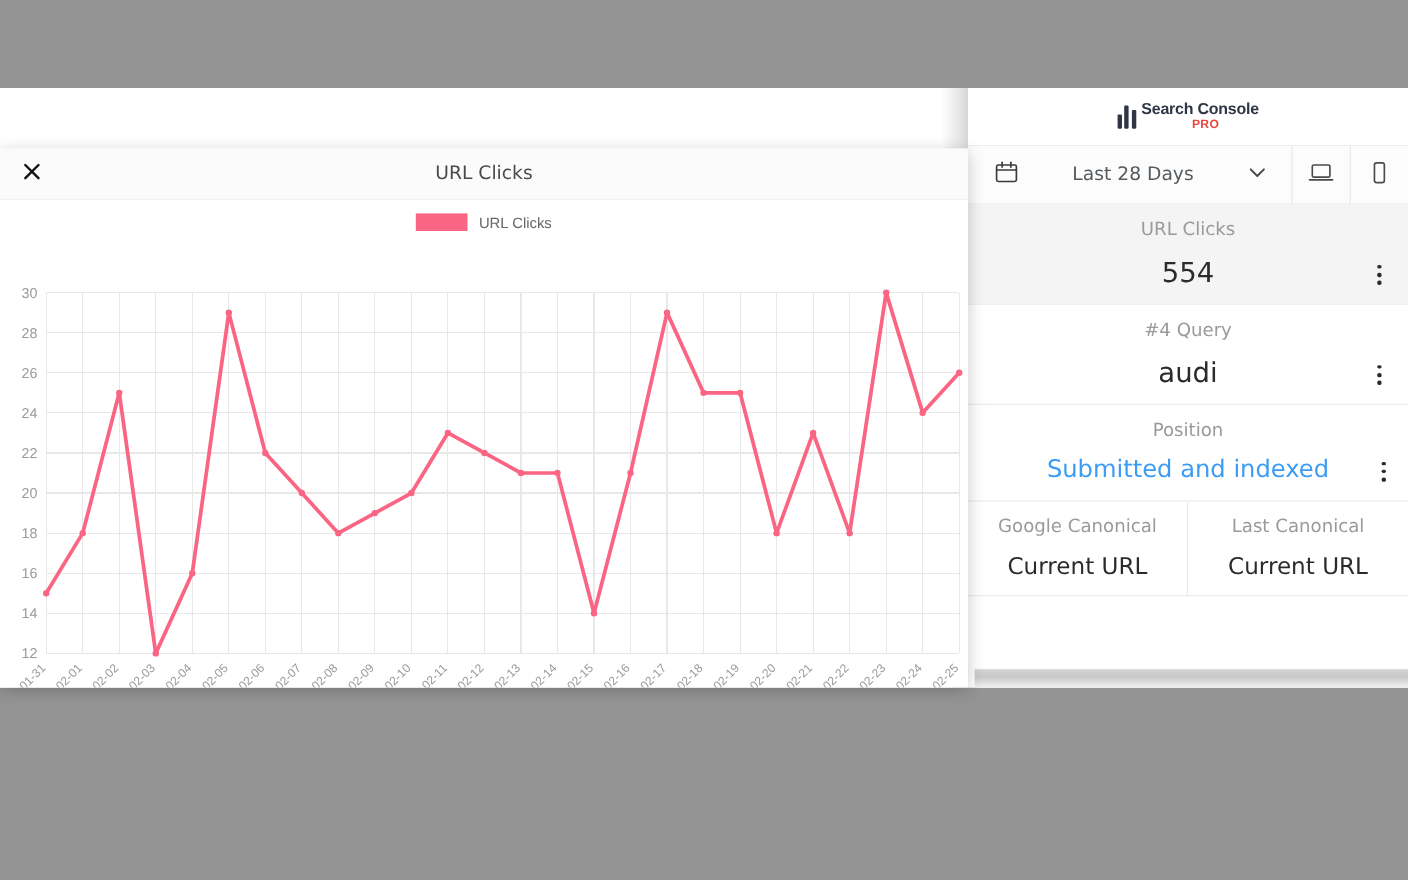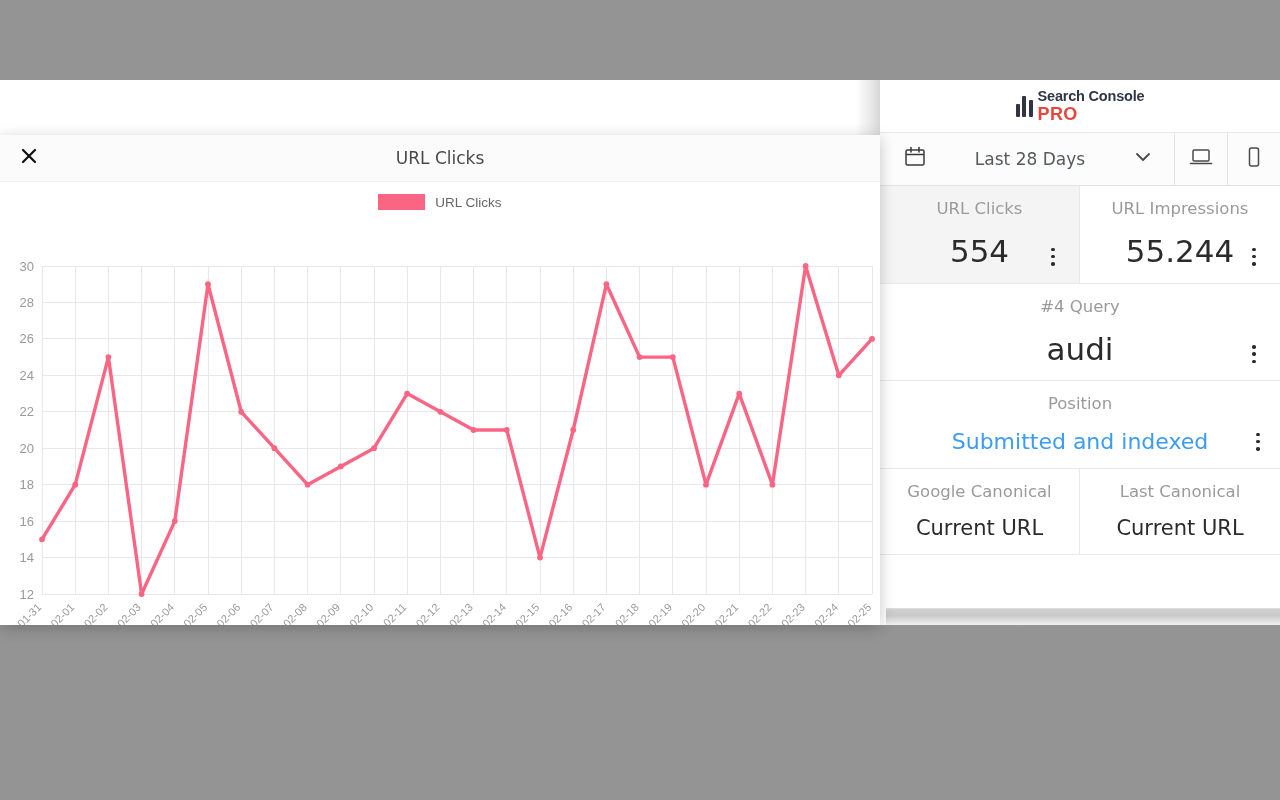--- a/index.html
+++ b/index.html
@@ -36,21 +36,21 @@
     background:#fff;border-bottom:1px solid #e9e9e9;
   }
   .logo{display:flex;align-items:center;gap:5px;}
   .logo-bars{display:flex;align-items:flex-end;gap:2.5px;height:21px;}
   .logo-bars i{display:block;width:4px;background:#2f3545;border-radius:1px;}
   .logo-bars i:nth-child(1){height:13px;}
   .logo-bars i:nth-child(2){height:21px;}
   .logo-bars i:nth-child(3){height:17px;}
   .logo-text{display:flex;flex-direction:column;line-height:1;}
   .logo-top{font-size:14.5px;font-weight:bold;color:#2f3545;letter-spacing:-0.2px;}
-  .logo-bottom{font-size:18px;font-weight:bold;color:#e8453c;letter-spacing:0.3px;margin-top:1px;}
+  .logo-bottom{font-size:11px;font-weight:bold;color:#e8453c;letter-spacing:0.3px;margin-top:1px;margin-left:46px;}
 
   
   .toolbar{
     height:52px;flex:0 0 52px;display:flex;align-items:stretch;
     background:#fcfcfc;border-bottom:1px solid #e4e4e4;
   }
   .tb-date{
     flex:1 1 auto;display:flex;align-items:center;gap:0;
     border-right:1px solid #e4e4e4;padding:0 6px 0 22px;justify-content:flex-end;
   }
@@ -76,21 +76,21 @@
     display:flex;flex-direction:column;align-items:center;
   }
   .mcell:last-child{border-right:none;}
   .mcell.shaded{background:#f4f4f4;}
   .mcell.full{flex:1 1 100%;border-right:none;}
   .mlabel{
     font-size:16.5px;color:#9a9a9a;font-family:"DejaVu Sans", sans-serif;
     line-height:1.3;
   }
   .mvalue{
-    margin-top:15px;font-size:31px;color:#2b2b2b;
+    margin-top:15px;font-size:25px;color:#2b2b2b;
     font-family:"DejaVu Sans", sans-serif;line-height:1.1;
   }
   .mvalue.link{color:#3b9cf5;font-size:22px;}
   .mvalue.sm{font-size:21px;}
   .kebab{
     position:absolute;right:24px;bottom:17px;
     width:4px;height:18px;display:flex;flex-direction:column;
     justify-content:space-between;align-items:center;cursor:pointer;
   }
   .kebab span{display:block;width:3.5px;height:3.5px;border-radius:50%;background:#2b2b2b;}
@@ -200,29 +200,20 @@
         </span>
       </div>
     </div>
 
     <div class="metrics">
 
       <div class="mrow">
         <div class="mcell shaded">
           <div class="mlabel">URL Clicks</div>
           <div class="mvalue">554</div>
-          <div class="kebab">
-              <span></span>
-              <span></span>
-              <span></span>
-            </div>
-        </div>
-        <div class="mcell">
-          <div class="mlabel">URL Impressions</div>
-          <div class="mvalue">55.244</div>
           <div class="kebab">
               <span></span>
               <span></span>
               <span></span>
             </div>
         </div>
       </div>
 
       <div class="mrow">
         <div class="mcell">

